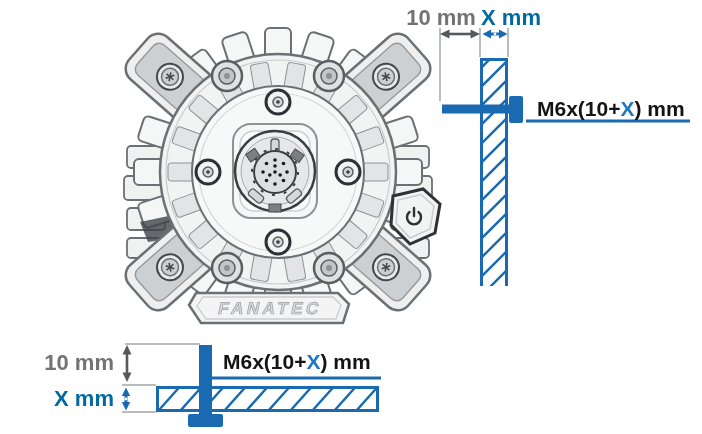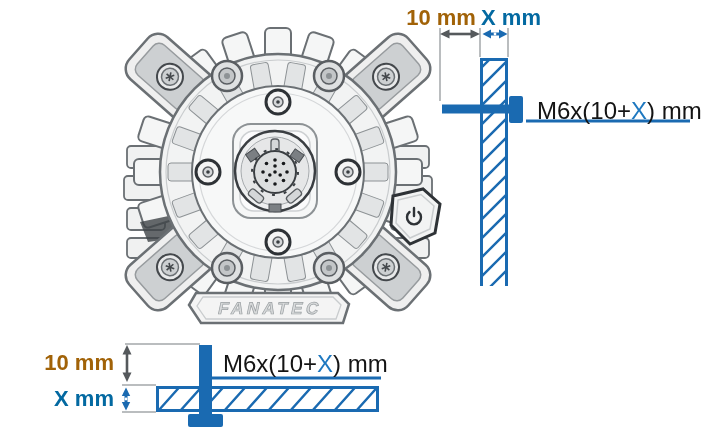--- a/index.html
+++ b/index.html
@@ -1,21 +1,21 @@
 <!DOCTYPE html>
 <html><head>
 <meta charset="utf-8">
 <style>
   html,body{margin:0;padding:0;background:#fff;}
   #canvas{position:relative;width:702px;height:434px;background:#ffffff;overflow:hidden;
           font-family:"Liberation Sans", sans-serif;}
   #graphics{position:absolute;left:0;top:0;}
-  .dim-label{position:absolute;font-weight:bold;font-size:22px;color:#a16207;white-space:nowrap;}
+  .dim-label{position:absolute;font-weight:bold;font-size:22px;color:#737373;white-space:nowrap;}
   .dim-label.blue{color:#0369a1;}
-  .spec-label{position:absolute;font-weight:normal;font-size:24px;color:#141414;white-space:nowrap;}
+  .spec-label{position:absolute;font-weight:bold;font-size:21px;color:#141414;white-space:nowrap;}
   .spec-label .var{color:#1e78c0;}
   .center{text-align:center;}
   .right{text-align:right;}
 </style>
 </head>
 <body>
 
 <div id="canvas">
 
 <svg id="graphics" width="702" height="434" viewBox="0 0 702 434" xmlns="http://www.w3.org/2000/svg" xmlns:xlink="http://www.w3.org/1999/xlink">

